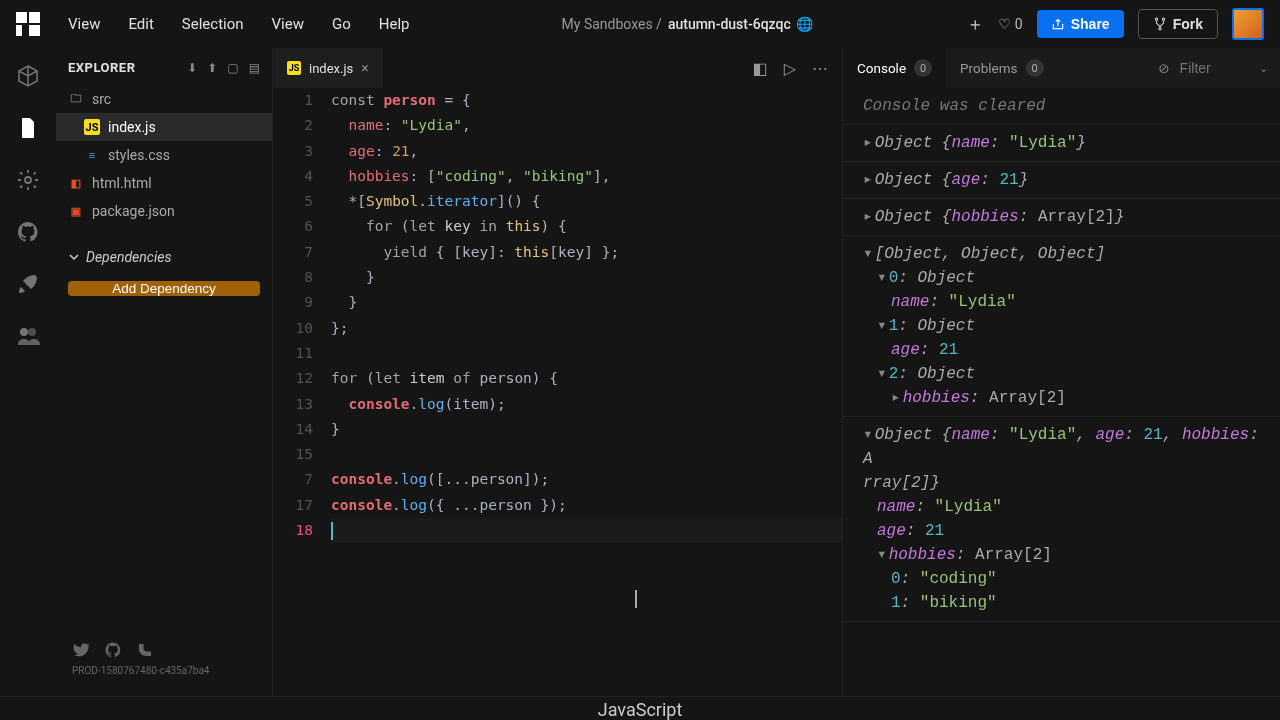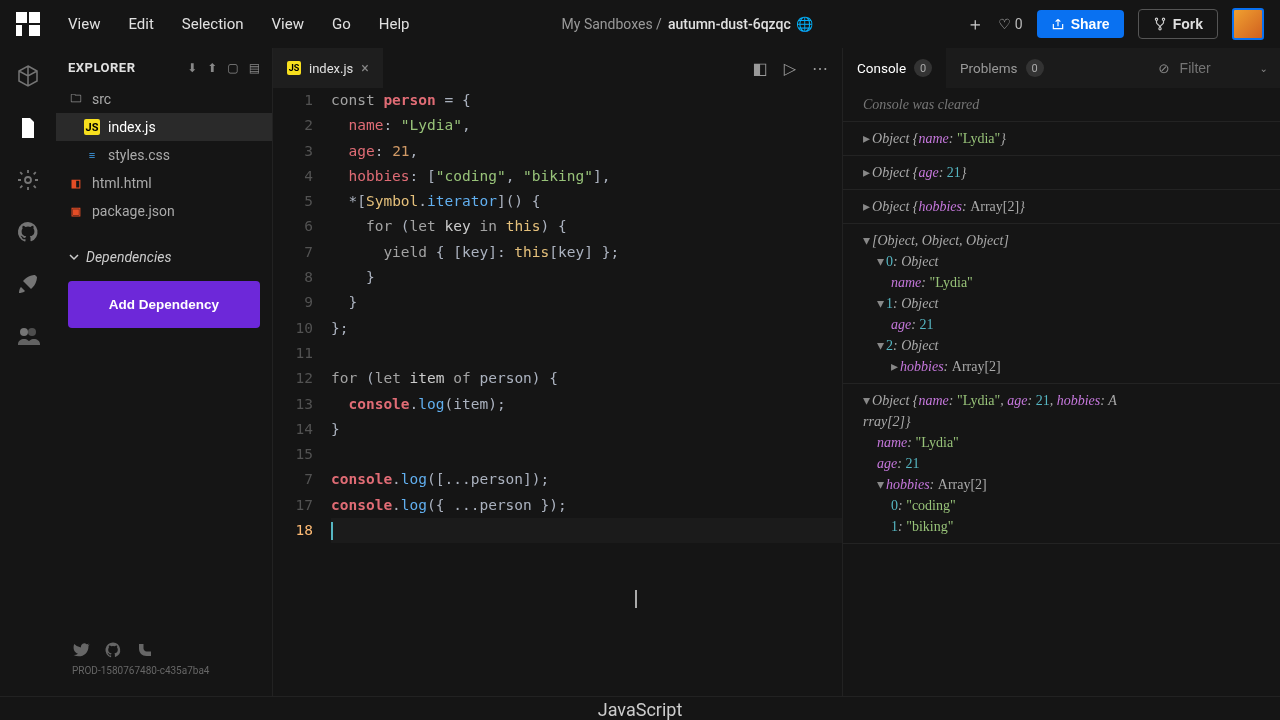--- a/index.html
+++ b/index.html
@@ -107,26 +107,26 @@
 .ic-json { color: #e44d26; }
 
 .deps {
   margin-top: 18px;
   padding: 0 12px;
 }
 .deps-hdr { display: flex; align-items: center; gap: 6px; font-size: 14px; color: #ccc; padding: 6px 0; cursor: pointer; font-style: italic; }
 .add-dep {
   margin-top: 10px;
   width: 100%;
-  background: #6d28d9;
+  background: #a16207;
   color: #fff;
   border: none;
-  padding: 16px;
+  padding: 0;
   font-size: 13.5px;
-  font-weight: 700;
+  font-weight: 400;
   border-radius: 4px;
   cursor: pointer;
 }
 .explorer-foot {
   margin-top: auto;
   padding: 12px 16px;
   color: #666;
 }
 .explorer-foot .icons { display: flex; gap: 14px; font-size: 18px; margin-bottom: 6px; }
 .explorer-foot .build { font-size: 10px; }
@@ -247,22 +247,22 @@
 .console-filter input {
   background: transparent;
   border: none;
   color: #888;
   font-size: 14px;
   width: 70px;
   outline: none;
 }
 .console-body {
   flex: 1;
-  font-family: Liberation Serif, serif;
-  font-size: 14px;
+  font-family: Liberation Mono, monospace;
+  font-size: 16px;
   line-height: 1.5;
   overflow: auto;
   font-style: italic;
 }
 .crow { border-bottom: 1px solid #232323; padding: 6px 12px 6px 20px; color: #aaa; }
 .crow.dim { color: #777; }
 .tri { color: #888; font-style: normal; margin-right: 2px; }
 .ck { color: #c678dd; }
 .cs { color: #98c379; font-style: normal; }
 .cn { color: #56b6c2; font-style: normal; }
@@ -443,21 +443,21 @@
           <div>8</div>
           <div>9</div>
           <div>10</div>
           <div>11</div>
           <div>12</div>
           <div>13</div>
           <div>14</div>
           <div>15</div>
           <div>7</div>
           <div>17</div>
-          <div style="color:#fdba74">18</div>
+          <div style="color:#ec4899">18</div>
         </div>
       <div class="code-body"><div><span class="tok-kw">const</span> <span class="tok-var">person</span><span class="tok-punc"> = {</span></div><div>  <span class="tok-prop">name</span><span class="tok-punc">: </span><span class="tok-str">"Lydia"</span><span class="tok-punc">,</span></div><div>  <span class="tok-prop">age</span><span class="tok-punc">: </span><span class="tok-num">21</span><span class="tok-punc">,</span></div><div>  <span class="tok-prop">hobbies</span><span class="tok-punc">: [</span><span class="tok-str">"coding"</span><span class="tok-punc">, </span><span class="tok-str">"biking"</span><span class="tok-punc">],</span></div><div>  <span class="tok-punc">*[</span><span class="tok-this">Symbol</span><span class="tok-punc">.</span><span class="tok-fn">iterator</span><span class="tok-punc">]() {</span></div><div>    <span class="tok-kw">for</span><span class="tok-punc"> (</span><span class="tok-kw">let</span><span> key </span><span class="tok-kw">in</span><span> </span><span class="tok-this">this</span><span class="tok-punc">) {</span></div><div>      <span class="tok-kw">yield</span><span class="tok-punc"> { [key]: </span><span class="tok-this">this</span><span class="tok-punc">[key] };</span></div><div>    <span class="tok-punc">}</span></div><div>  <span class="tok-punc">}</span></div><div><span class="tok-punc">};</span></div><div> </div><div><span class="tok-kw">for</span><span class="tok-punc"> (</span><span class="tok-kw">let</span><span> item </span><span class="tok-kw">of</span><span class="tok-punc"> person) {</span></div><div>  <span class="tok-var">console</span><span class="tok-punc">.</span><span class="tok-fn">log</span><span class="tok-punc">(item);</span></div><div><span class="tok-punc">}</span></div><div> </div><div><span class="tok-var">console</span><span class="tok-punc">.</span><span class="tok-fn">log</span><span class="tok-punc">([...person]);</span></div><div><span class="tok-var">console</span><span class="tok-punc">.</span><span class="tok-fn">log</span><span class="tok-punc">({ ...person });</span></div><div class="cur-line"><span class="cursor-caret"></span></div></div>
       <div class="editor-cursor-float"></div>
     </div>
   </div>
 
   <div class="console">
     <div class="console-tabs">
       <div class="ctab active">
         <span>Console</span>

